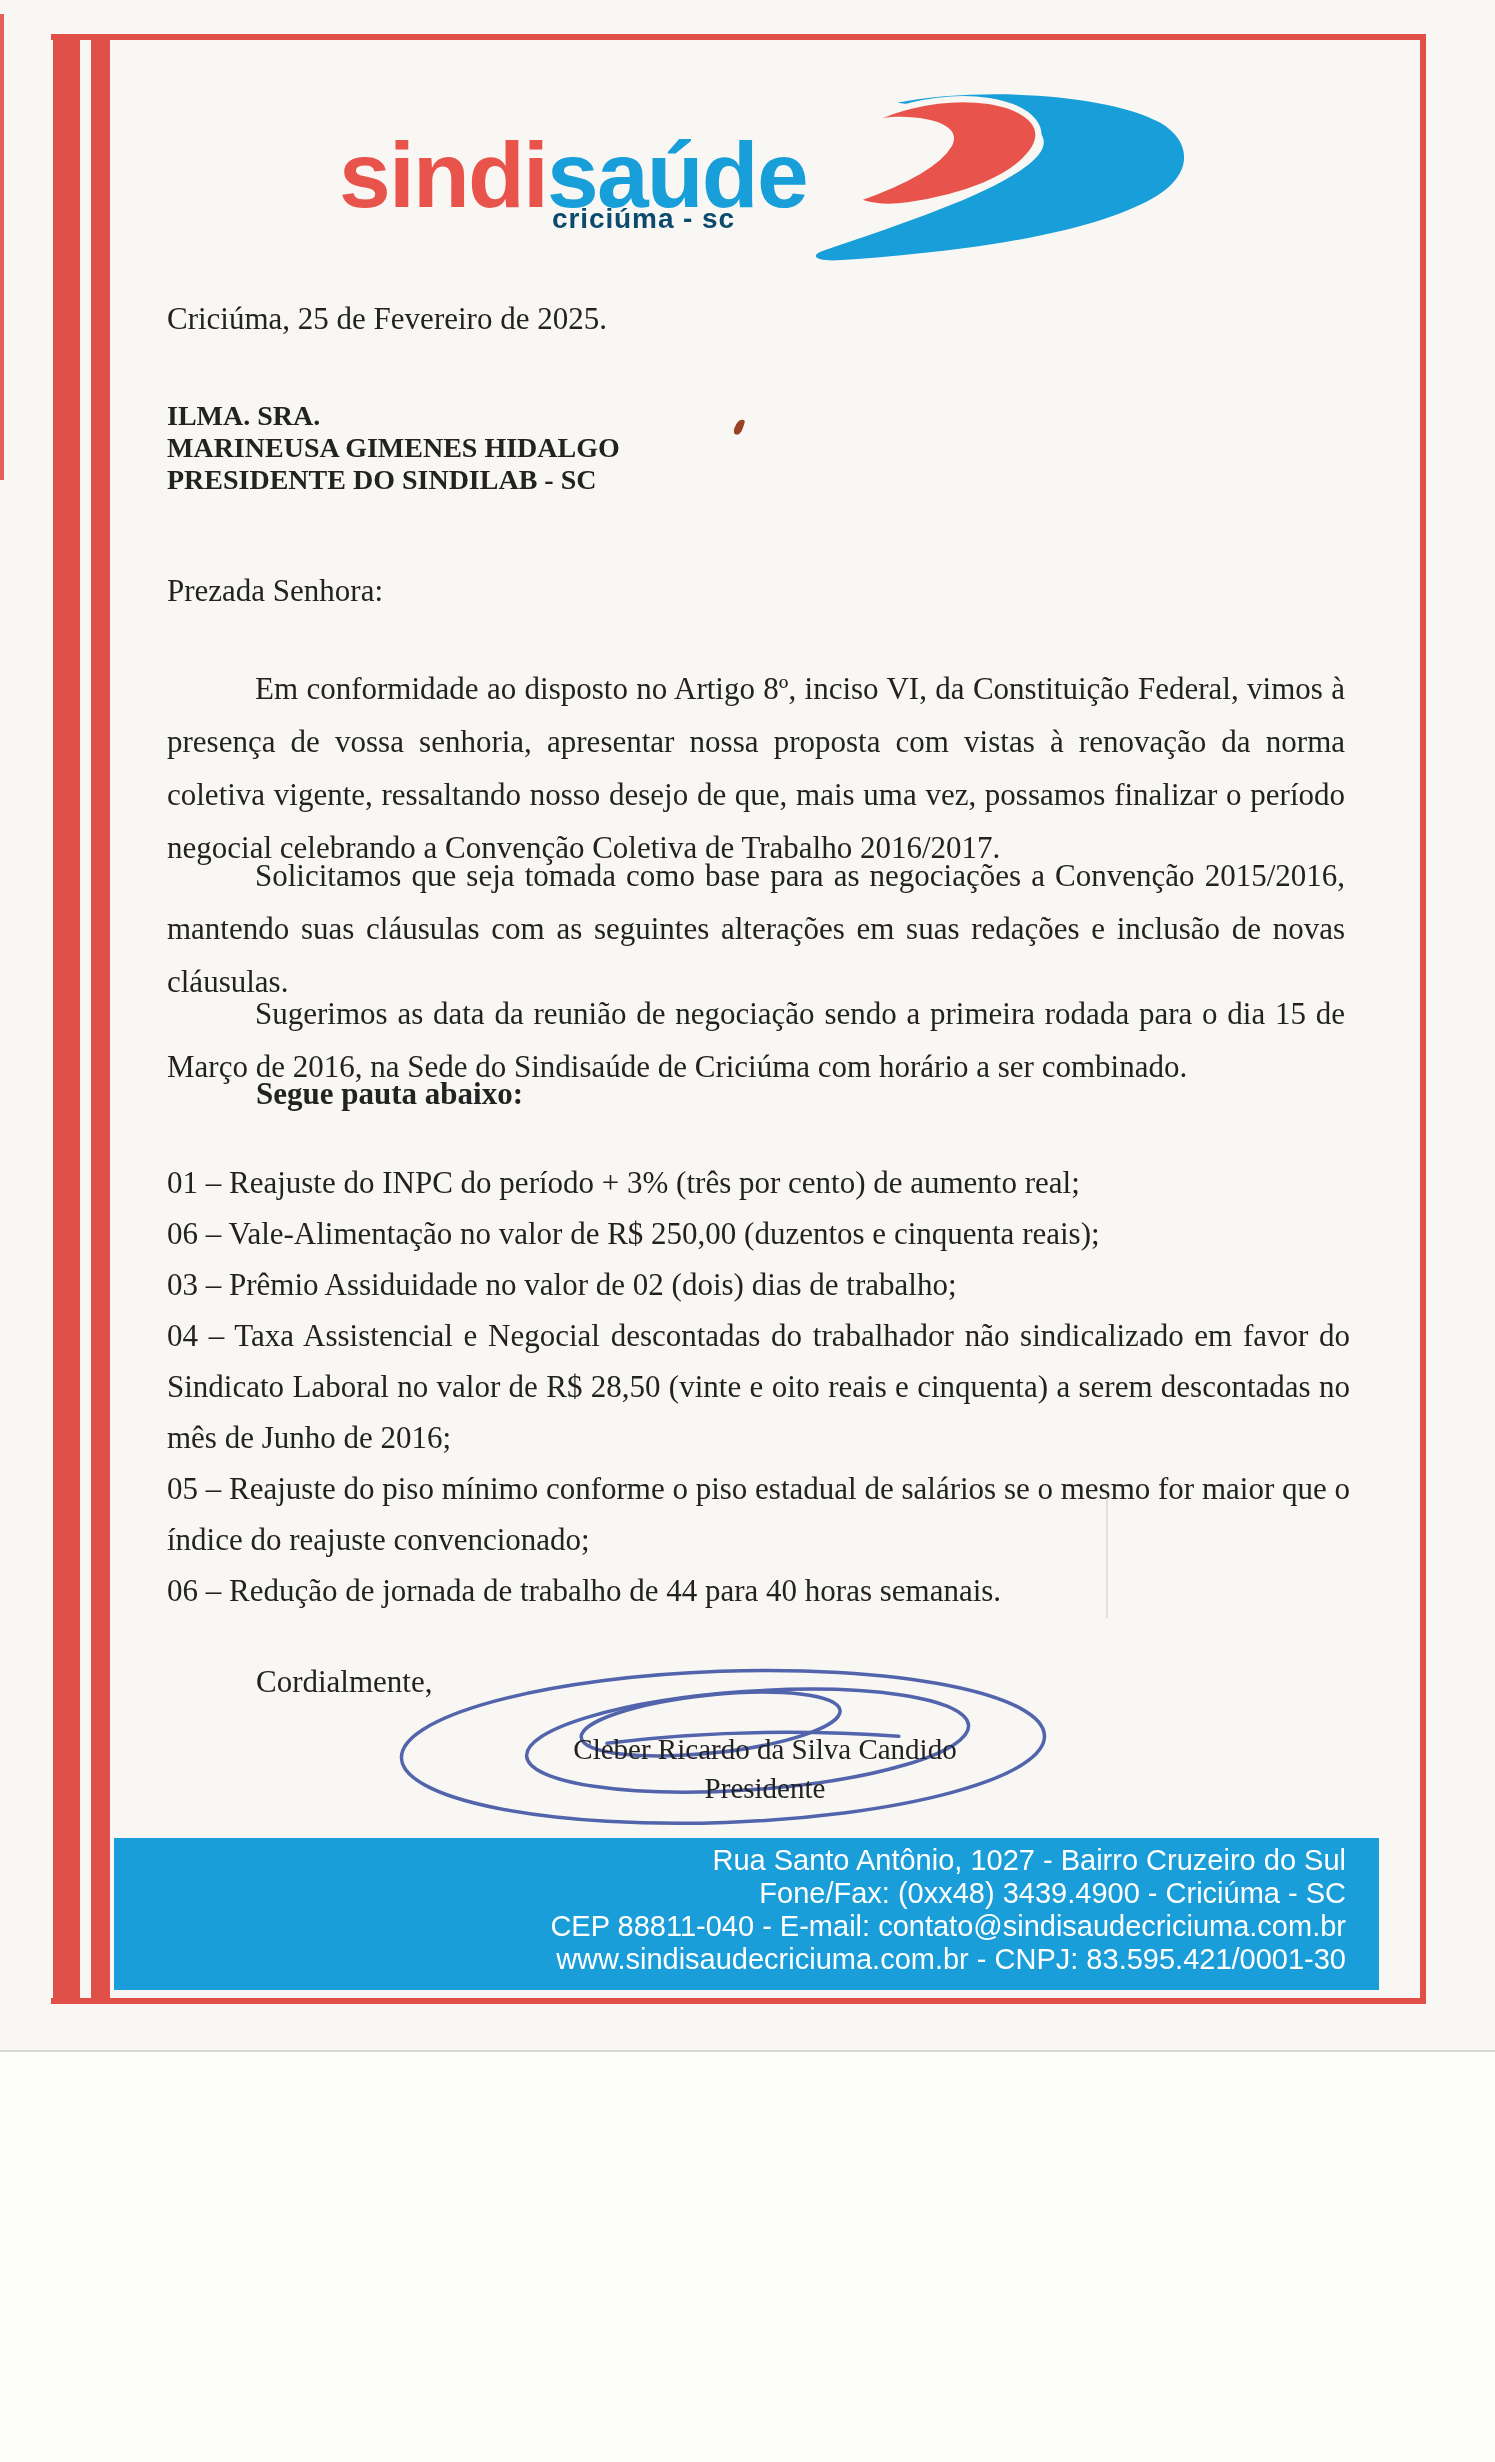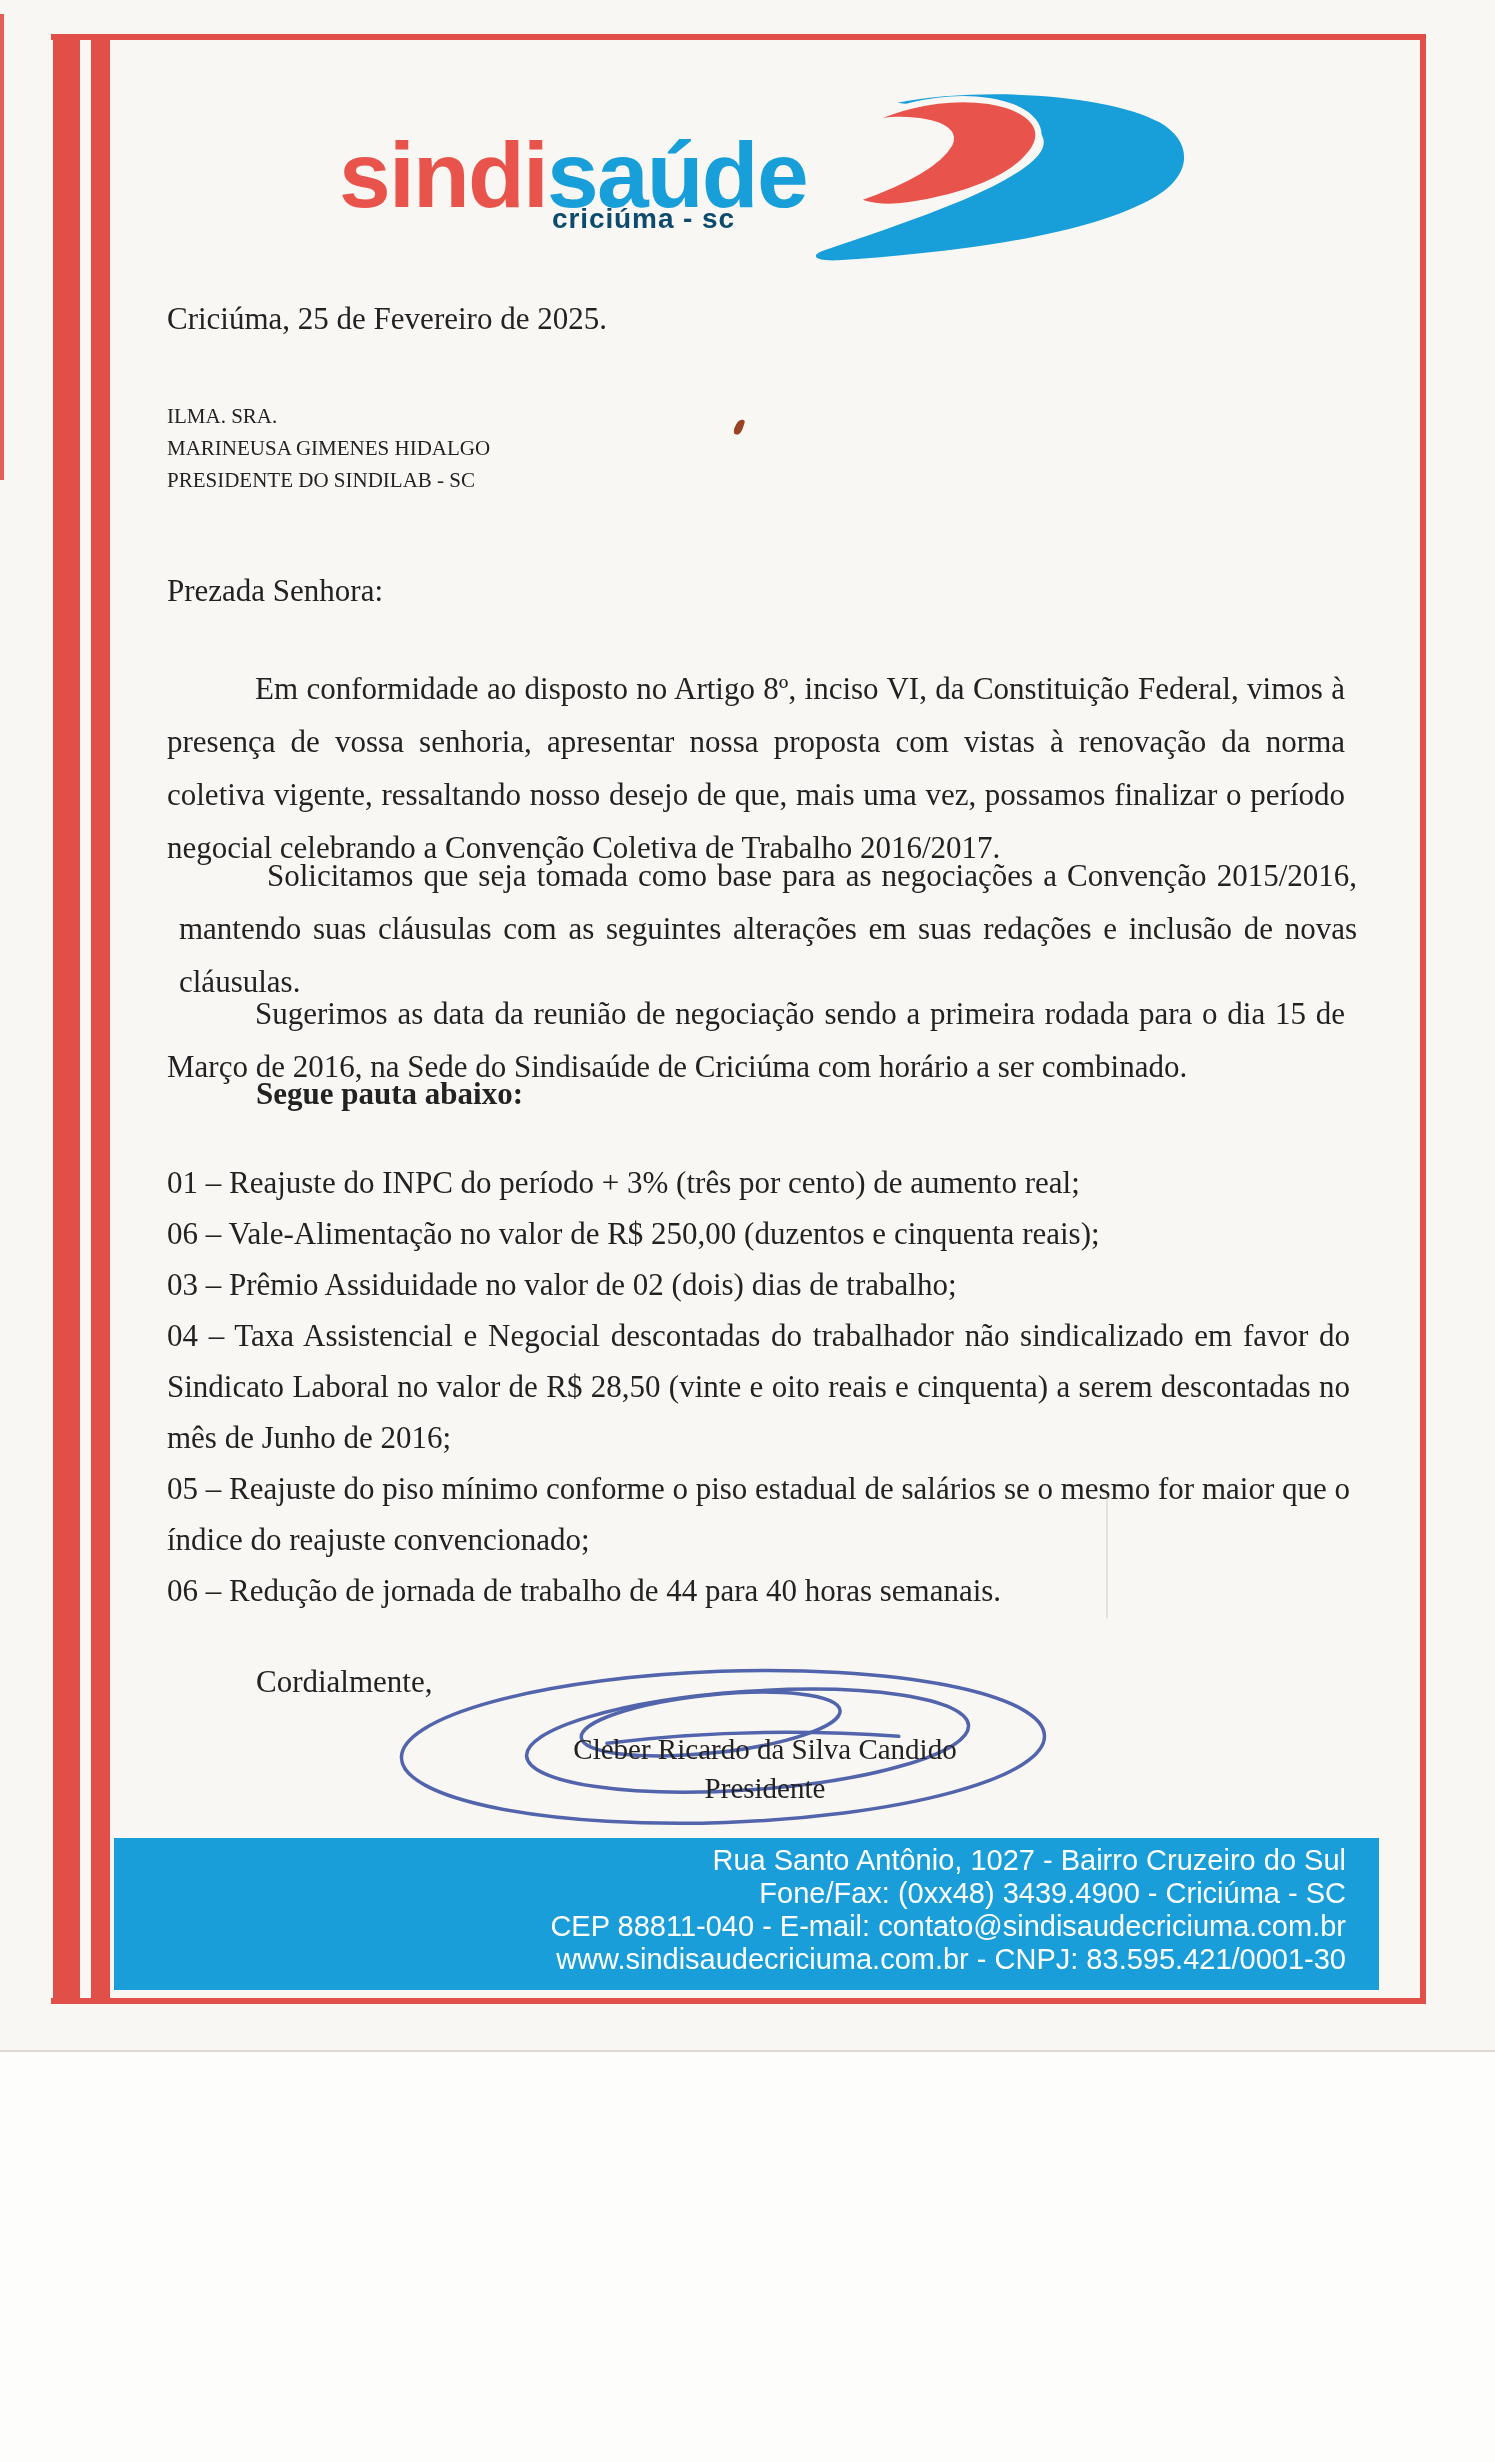--- a/index.html
+++ b/index.html
@@ -23,27 +23,27 @@
   .logo-wordmark{position:absolute;left:339px;top:129px;font-family:"Liberation Sans",sans-serif;
       font-weight:bold;font-size:93px;line-height:1;letter-spacing:-1.8px;white-space:nowrap;}
   .logo-red{color:#e8544b;}
   .logo-blue{color:#189fd9;}
   .logo-subtitle{position:absolute;left:552px;top:203px;font-family:"Liberation Sans",sans-serif;
       font-weight:bold;font-size:28px;color:#0c4a6e;letter-spacing:0.9px;}
   .logo-swoosh{position:absolute;left:791px;top:92px;width:396px;height:171px;}
 
   
   .date-line{position:absolute;left:167px;top:301px;font-size:31px;}
-  .recipient{position:absolute;left:167px;top:400px;font-size:21px;font-weight:normal;line-height:32px;}
+  .recipient{position:absolute;left:167px;top:400px;font-size:28px;font-weight:bold;line-height:32px;}
   .ink-fleck{position:absolute;left:735px;top:419px;width:8px;height:16px;background:#9a4126;
       border-radius:80% 20% 60% 40%;transform:rotate(18deg);}
   .salutation{position:absolute;left:167px;top:573px;font-size:31px;}
   .body-para{position:absolute;left:167px;width:1178px;font-size:31px;line-height:53px;
       text-align:justify;text-indent:88px;margin:0;}
-  .para1{top:662px;} .para2{top:849px;margin-left:12px;} .para3{top:987px;}
+  .para1{top:662px;} .para2{top:849px;} .para3{top:987px;}
   .pauta-heading{position:absolute;left:256px;top:1076px;font-size:31px;font-weight:bold;}
   .pauta-list{position:absolute;left:167px;top:1157px;width:1183px;}
   .pauta-list p{margin:0;font-size:31px;line-height:51px;text-align:justify;}
   .closing{position:absolute;left:256px;top:1664px;font-size:31px;}
 
   
   .sig-scribble{position:absolute;left:396px;top:1666px;width:668px;height:167px;}
   .sig-name{position:absolute;left:488px;top:1733px;width:554px;text-align:center;font-size:29px;}
   .sig-title{position:absolute;left:488px;top:1772px;width:554px;text-align:center;font-size:29px;}
 

